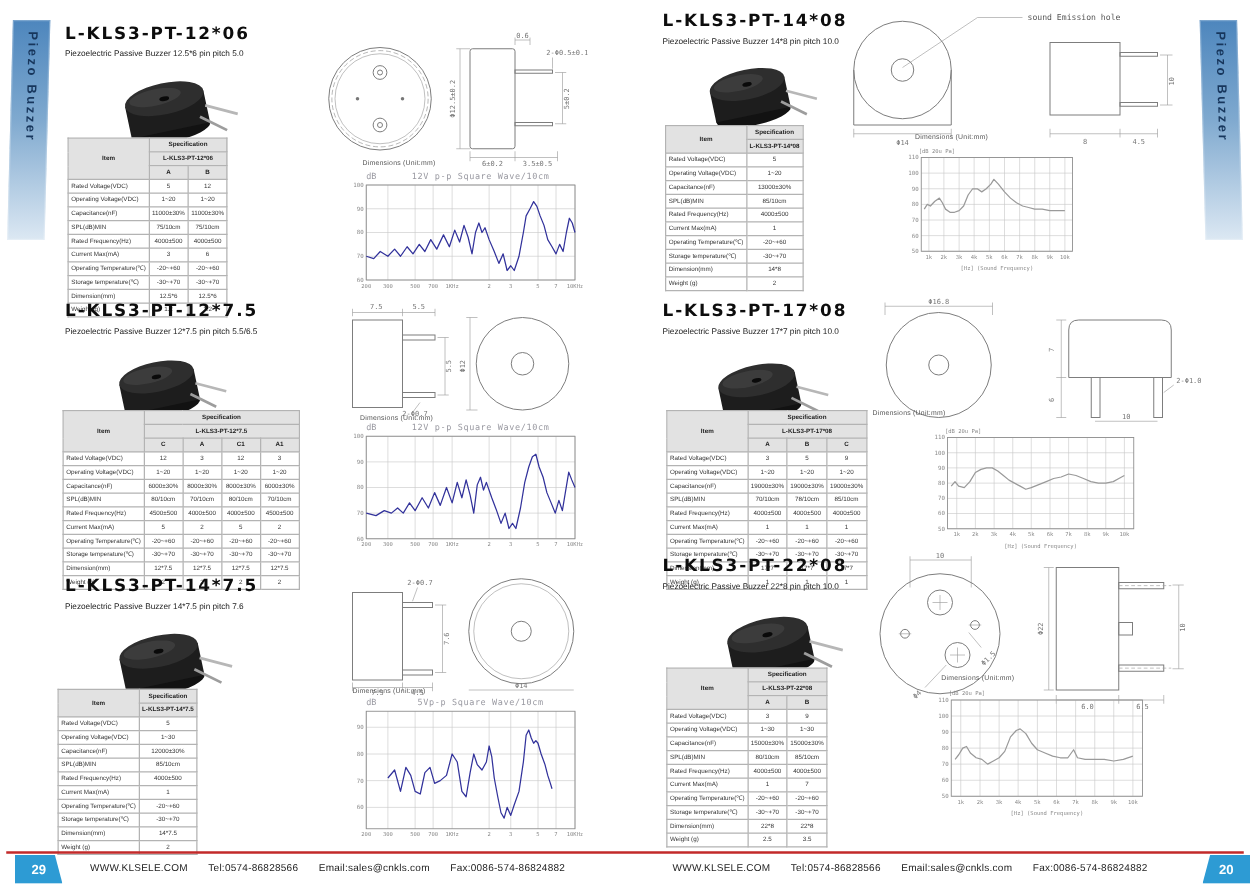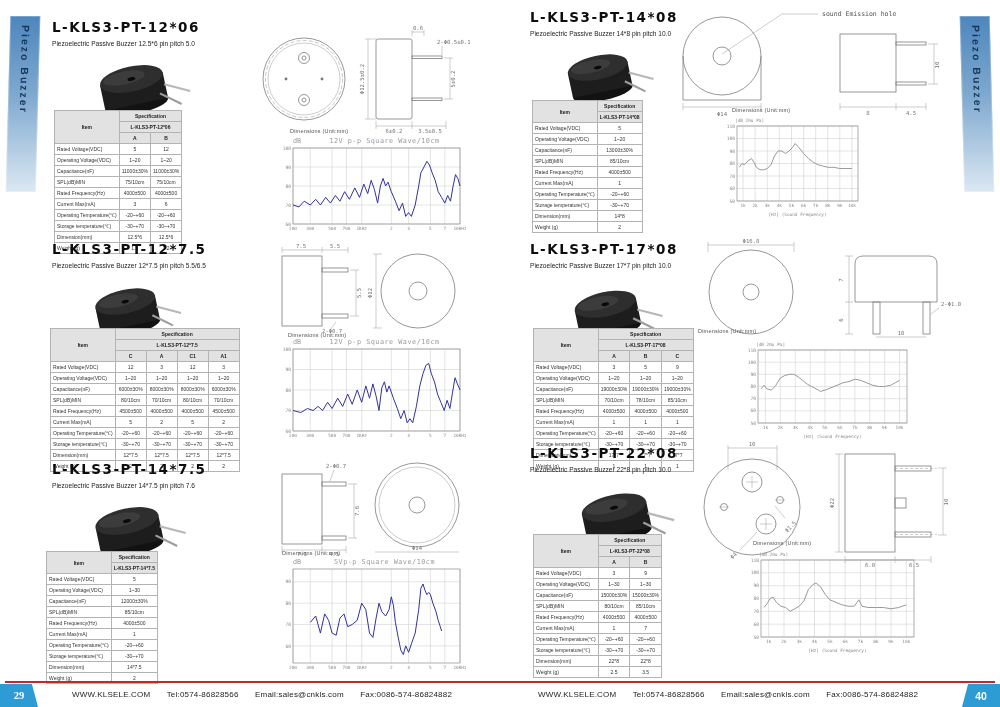--- a/index.html
+++ b/index.html
@@ -40,21 +40,21 @@
   .drawing text{font-family:"DejaVu Sans Mono",monospace;fill:#777;font-size:5.6px;}
   .chart{position:absolute;}
 
   .red-line{position:absolute;left:5px;top:681px;width:990px;height:1.8px;background:#c22a2a;}
   .footer-text{position:absolute;bottom:8px;font-size:8px;color:#1c1c1c;letter-spacing:.2px;white-space:nowrap;}
   .page-left .footer-text{left:72px;}
   .page-right .footer-text{left:38px;}
   .footer-text span{margin-right:14px;}
   .page-num{position:absolute;bottom:0;width:38px;height:23px;background:#2d9bd4;color:#fff;
     font-size:10.5px;font-weight:bold;display:flex;align-items:center;justify-content:center;}
-  .page-num.pn-left{left:0;clip-path:polygon(0 0,84% 0,100% 100%,0 100%);font-family:Liberation Serif, serif;}
+  .page-num.pn-left{left:12px;clip-path:polygon(0 0,84% 0,100% 100%,0 100%);}
   .page-num.pn-right{right:0;clip-path:polygon(16% 0,100% 0,100% 100%,0 100%);}
 
   .chart svg text{font-family:"DejaVu Sans Mono",monospace;}
 </style>
 </head>
 <body>
 
 <div class="sheet">
 
   <div class="page page-left">
@@ -987,17 +987,17 @@
             <polyline points="18.1,57.5 21.1,53.6 24.2,48.5 27.2,47.2 30.3,52.4 34.9,56.2 39.5,57.5 44.1,61.3 48.7,58.8 53.3,56.2 57.8,51.1 62.4,39.5 67.0,34.4 70.1,33.1 74.7,36.9 79.3,44.6 83.9,49.8 90.0,52.4 96.1,54.9 102.2,56.2 108.3,56.2 112.9,49.8 116.0,56.2 122.1,57.5 129.8,57.5 137.4,57.5 145.0,58.8 152.7,57.5 160.3,54.9" fill="none" stroke="#9a9a9a" stroke-width="1" stroke-linejoin="round"></polyline>
           </svg></div>
     </div>
 
     <div class="footer-text">
       <span>WWW.KLSELE.COM</span>
       <span>Tel:0574-86828566</span>
       <span>Email:sales@cnkls.com</span>
       <span>Fax:0086-574-86824882</span>
     </div>
-    <div class="page-num pn-right">40</div>
+    <div class="page-num pn-right">20</div>
   </div>
 
   <div class="red-line"></div>
 </div>
 
 </body></html>

